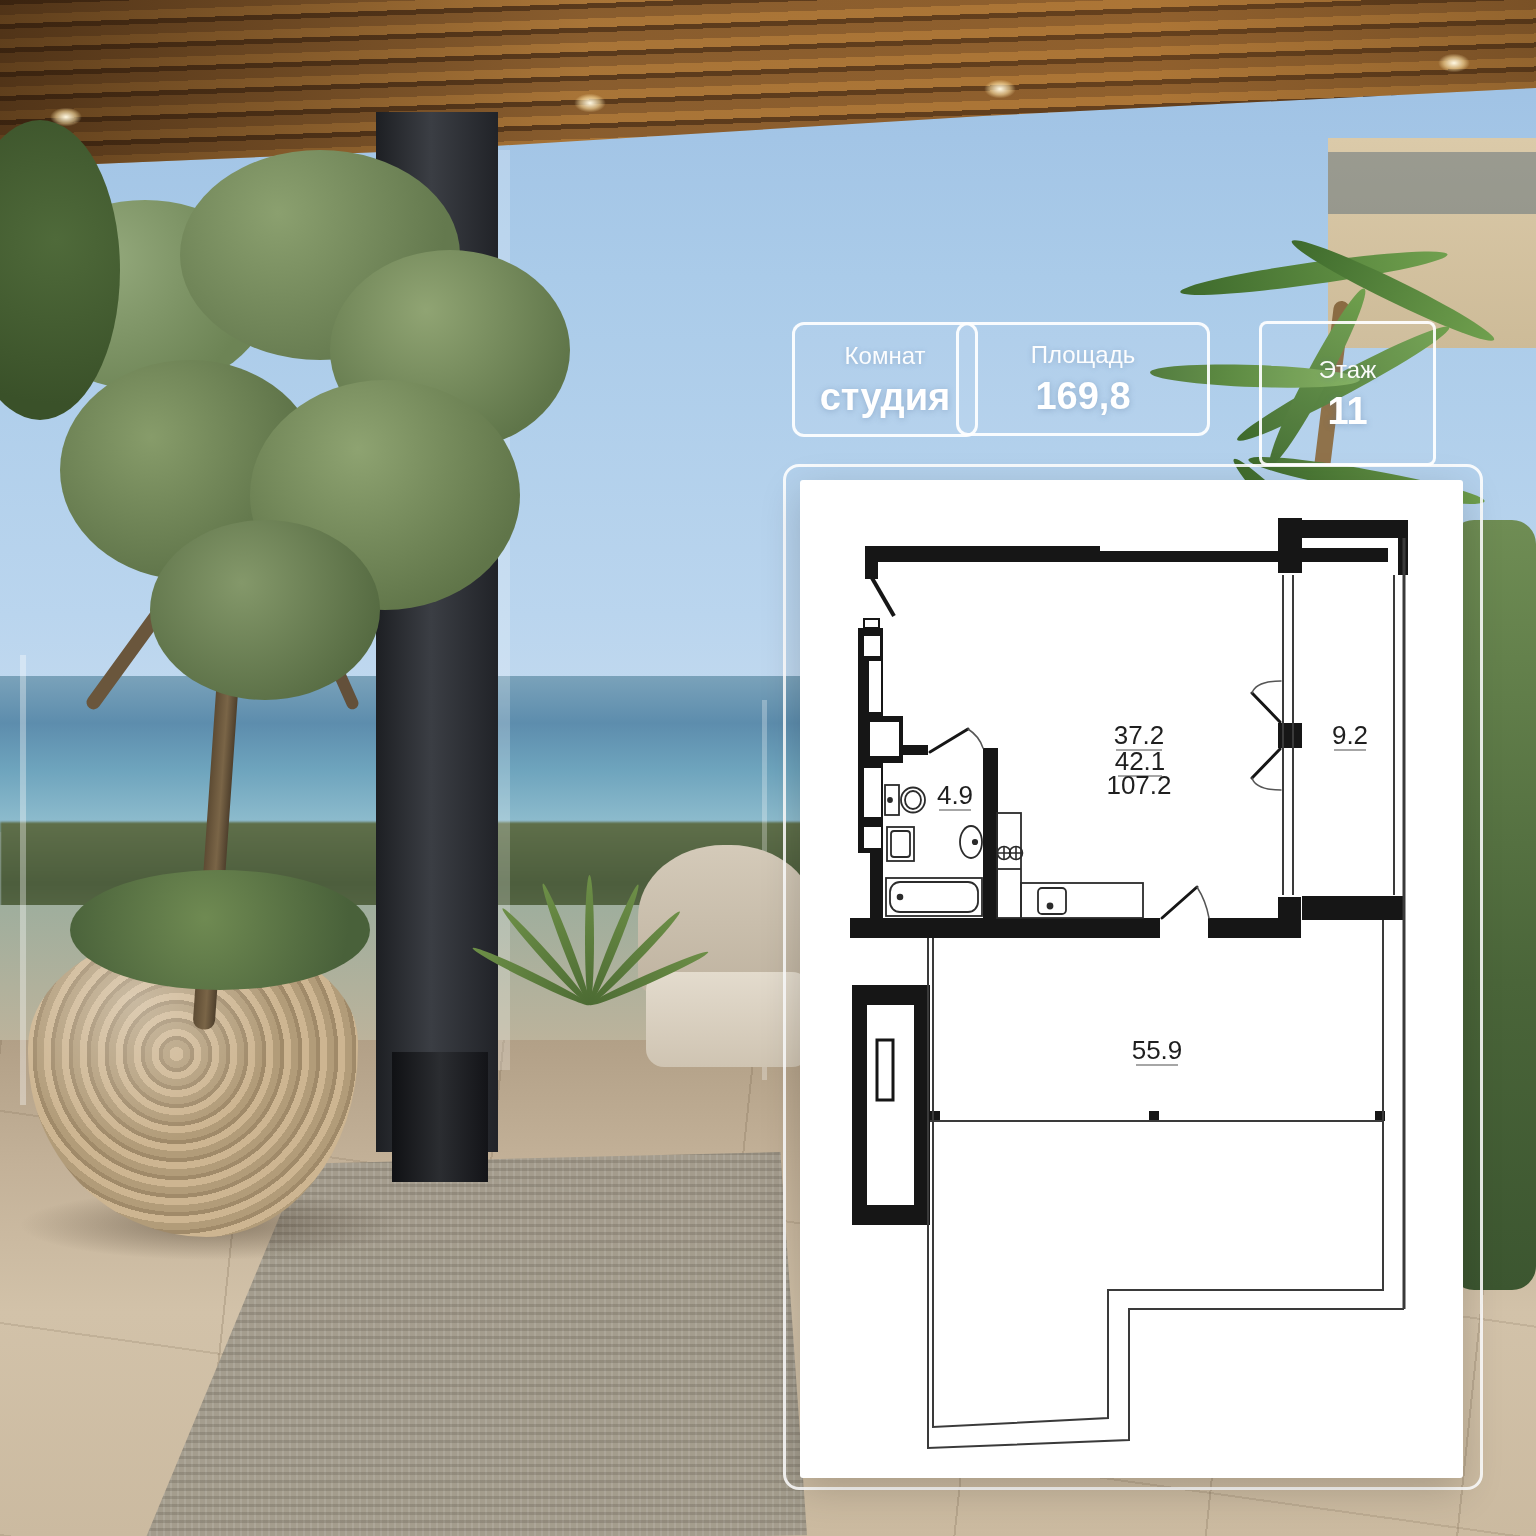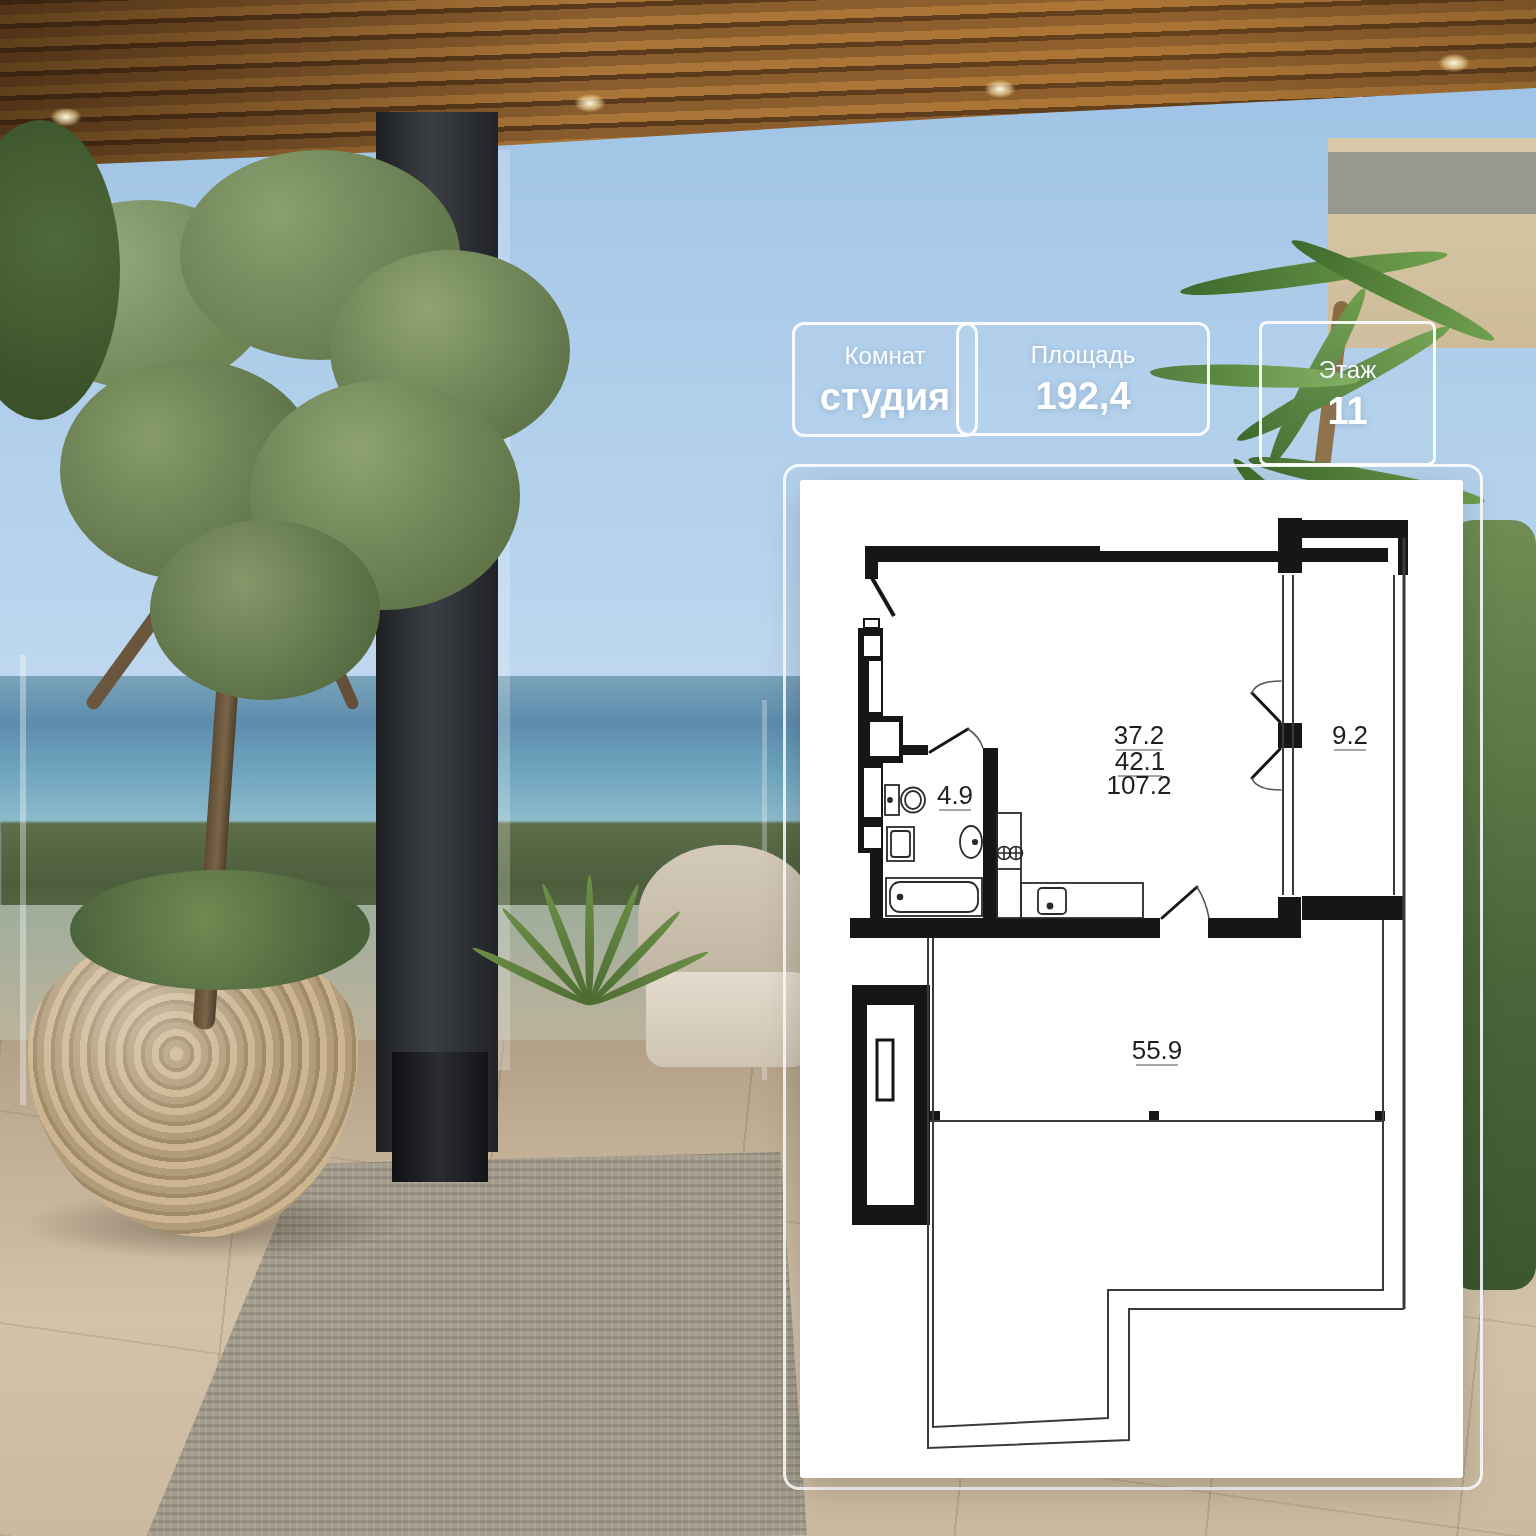--- a/index.html
+++ b/index.html
@@ -280,20 +280,20 @@
       <path d="M1136,1065 H1178" stroke="#888" stroke-width="1.5"></path>
     </g>
   </svg>
 
   <div class="abs badge badge1">
     <div class="b-label">Комнат</div>
     <div class="b-value">студия</div>
   </div>
   <div class="abs badge badge2">
     <div class="b-label">Площадь</div>
-    <div class="b-value">192,4</div>
+    <div class="b-value">169,8</div>
   </div>
   <div class="abs badge badge3">
     <div class="b-label">Этаж</div>
     <div class="b-value">11</div>
   </div>
 
 </div>
 
 </body></html>

